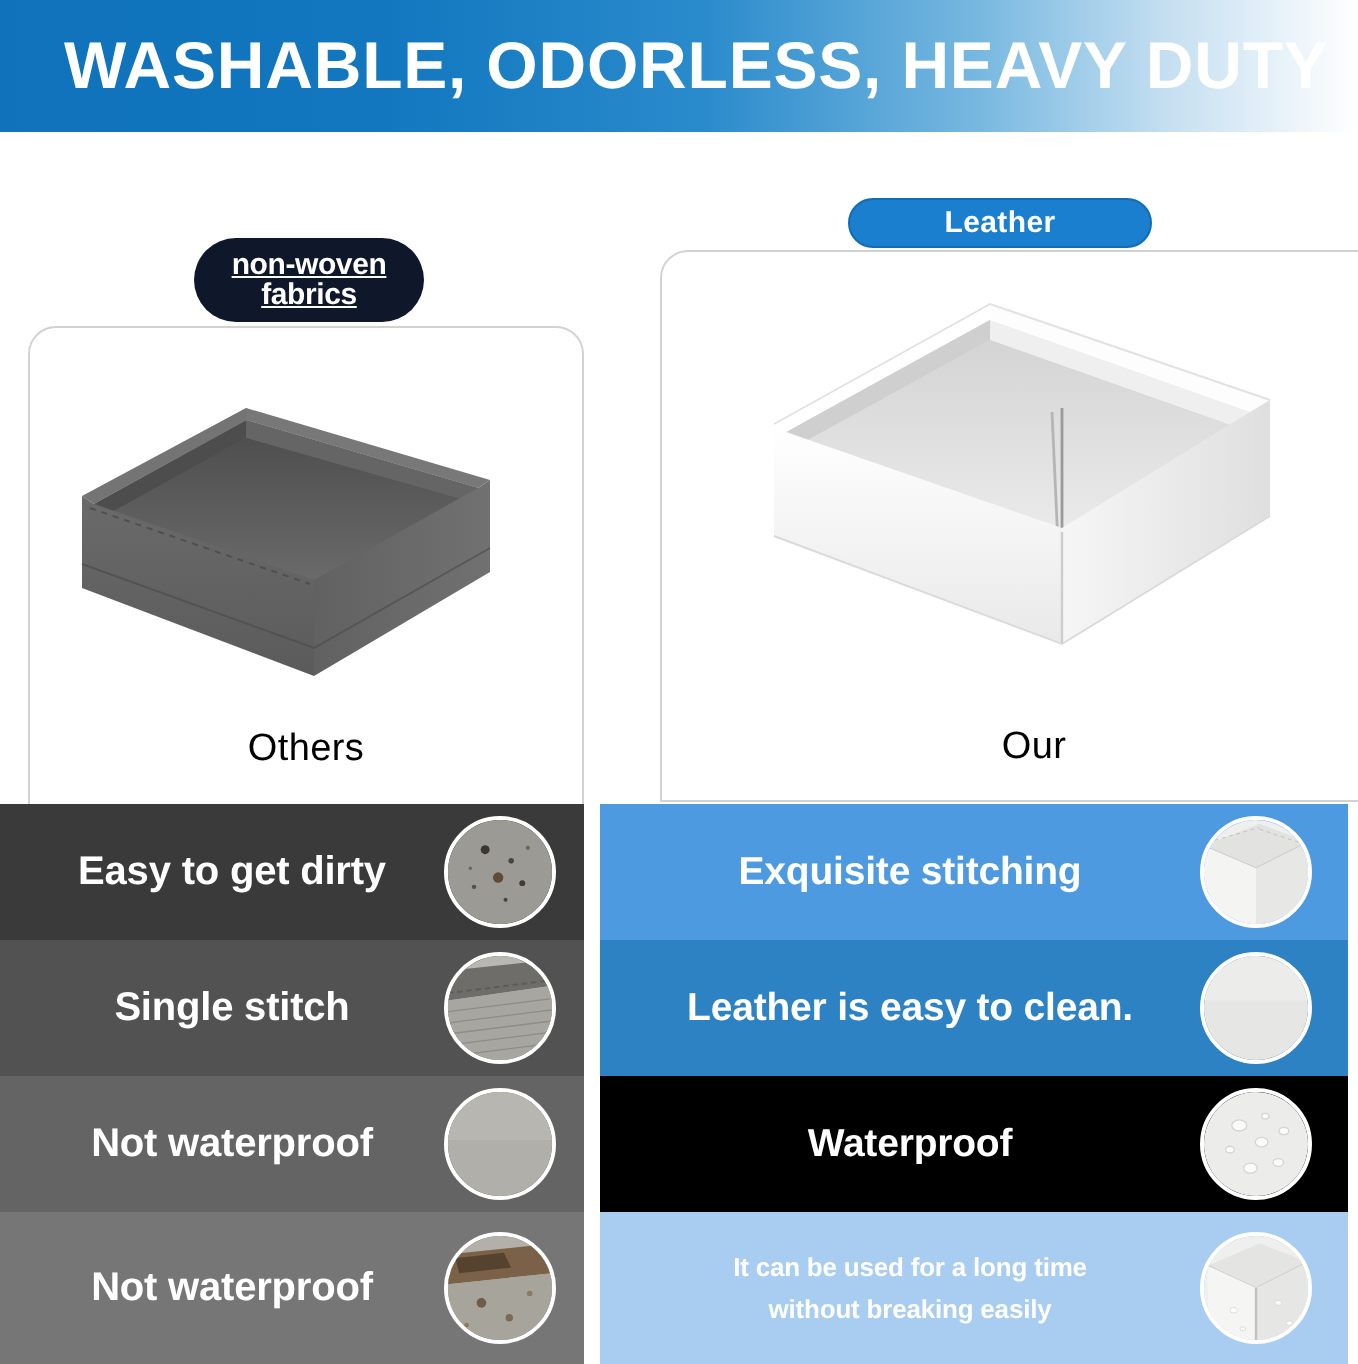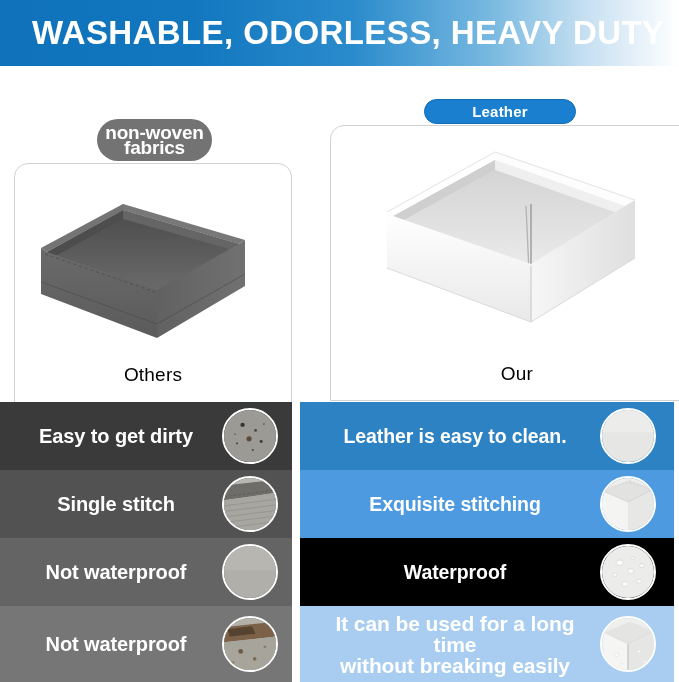--- a/index.html
+++ b/index.html
@@ -58,26 +58,27 @@
     color: #ffffff;
     font-weight: bold;
     box-sizing: border-box;
     margin-top: 13px;
   }
   .pill-nonwoven {
     left: 97px;
     top: 106px;
     width: 115px;
     height: 42px;
-    background: #737373;
+    background: #0f172a;
     border-radius: 21px;
-    font-size: 19px;
+    font-size: 15px;
     line-height: 15px;
     letter-spacing: -0.2px;
     z-index: 6;
+    text-decoration: underline;
   }
   .pill-leather {
     left: 424px;
     top: 86px;
     width: 152px;
     height: 25px;
     background: #1a7fce;
     border: 1px solid #0f6cb5;
     border-radius: 13px;
     font-size: 15px;
@@ -163,21 +164,21 @@
     color: #ffffff;
     font-weight: bold;
     font-size: 20px;
     line-height: 23px;
     letter-spacing: -0.1px;
     padding-left: 14px;
     padding-right: 4px;
     box-sizing: border-box;
   }
   .rows-right .row-text { font-size: 19.5px; }
-  .rows-right .row:last-child .row-text { font-size: 21px; line-height: 21px; }
+  .rows-right .row:last-child .row-text { font-size: 13px; line-height: 21px; }
 
   .thumb {
     flex: 0 0 auto;
     width: 56px;
     height: 56px;
     margin-right: 14px;
     border-radius: 50%;
     border: 2px solid #ffffff;
     box-sizing: border-box;
     overflow: hidden;
@@ -371,44 +372,44 @@
           <circle cx="44" cy="31" r="1.5" fill="#8a7a63"></circle>
           <circle cx="10" cy="48" r="1.3" fill="#8a7a63"></circle>
         </svg>
       </div>
     </div>
 
   </div>
 
   <div class="rows rows-right">
 
-    <div class="row" style="background:#2d82c4">
-      <div class="row-text">Leather is easy to clean.</div>
-      <div class="thumb">
-        <svg viewBox="0 0 56 56" xmlns="http://www.w3.org/2000/svg">
-          <rect width="56" height="56" fill="#e6e6e4"></rect>
-          <rect width="56" height="24" fill="#ececea"></rect>
-        </svg>
-      </div>
-    </div>
-
     <div class="row" style="background:#4d9ae0">
       <div class="row-text">Exquisite stitching</div>
       <div class="thumb">
         <svg viewBox="0 0 56 56" xmlns="http://www.w3.org/2000/svg">
           <rect width="56" height="56" fill="#efefee"></rect>
           <polygon points="0,14 30,2 56,12 28,26" fill="#e2e2e0"></polygon>
           <polyline points="0,14 28,26 56,12" fill="none" stroke="#c9c9c7" stroke-width="1"></polyline>
           <polyline points="28,26 28,56" fill="none" stroke="#bdbdbb" stroke-width="1.4"></polyline>
           <g stroke="#c5c5c3" stroke-width="0.6" stroke-dasharray="2 2">
             <line x1="2" y1="12" x2="30" y2="4"></line>
             <line x1="30" y1="5" x2="54" y2="13"></line>
           </g>
           <polygon points="0,14 28,26 28,56 0,56" fill="#f4f4f3"></polygon>
           <polygon points="28,26 56,12 56,56 28,56" fill="#e7e7e5"></polygon>
+        </svg>
+      </div>
+    </div>
+
+    <div class="row" style="background:#2d82c4">
+      <div class="row-text">Leather is easy to clean.</div>
+      <div class="thumb">
+        <svg viewBox="0 0 56 56" xmlns="http://www.w3.org/2000/svg">
+          <rect width="56" height="56" fill="#e6e6e4"></rect>
+          <rect width="56" height="24" fill="#ececea"></rect>
         </svg>
       </div>
     </div>
 
     <div class="row" style="background:#000000">
       <div class="row-text">Waterproof</div>
       <div class="thumb">
         <svg viewBox="0 0 56 56" xmlns="http://www.w3.org/2000/svg">
           <rect width="56" height="56" fill="#ececeb"></rect>
           <g fill="#fbfbfb" stroke="#d4d4d2" stroke-width="0.7">

